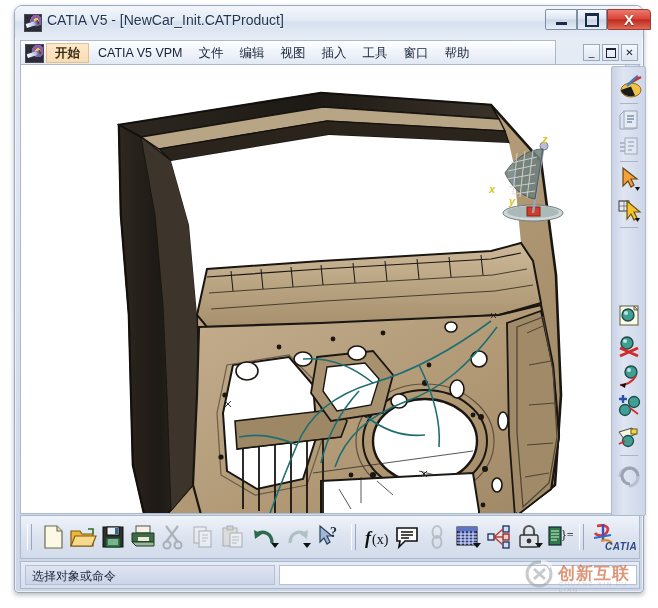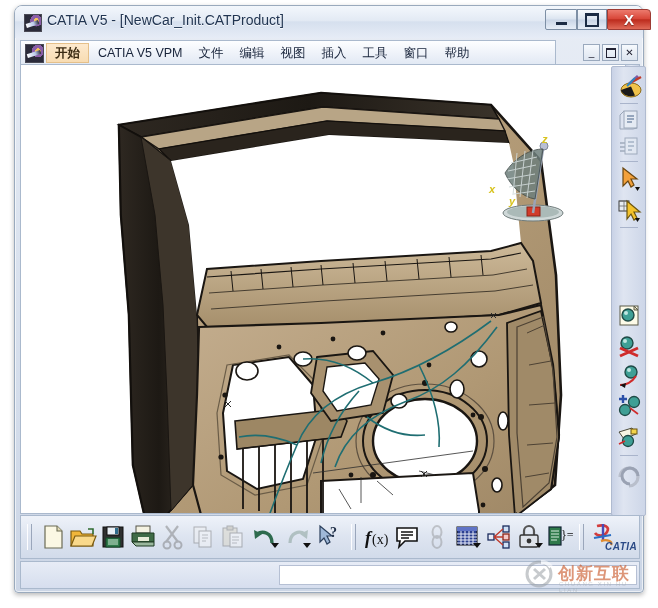--- a/index.html
+++ b/index.html
@@ -599,20 +599,21 @@
         <path d="M6,5 C14,3 19,6 16,11 C13,16 6,15 4,12" fill="none" stroke="#d23c3c" stroke-width="2.6"></path>
         <path d="M12,3 L12,20" stroke="#4a4ab5" stroke-width="2.4"></path>
         <path d="M3,17 L20,14" stroke="#2b6fc4" stroke-width="2.2"></path>
         <path d="M10,20 C16,18 22,20 20,24" fill="none" stroke="#e08a2e" stroke-width="2.4"></path>
       </svg>
       <span style="position:absolute;left:14px;top:20px;font-size:10px;font-style:italic;font-weight:bold;color:#2b4a86;letter-spacing:.5px;">CATIA</span>
     </div>
   </div>
 
   <div id="statusbar">
+    <div id="status-msg">选择对象或命令</div>
     <input id="status-field" type="text" value="" style="">
   </div>
 </div>
 
 <div id="watermark">
   <svg width="32" height="32" viewBox="0 0 32 32">
     <circle cx="15" cy="16" r="12" fill="none" stroke="#9aa0a6" stroke-width="3"></circle>
     <path d="M27,9 a12,12 0 0 0 -10,-5" fill="none" stroke="#fff" stroke-width="4"></path>
     <path d="M10,11 L21,21 M21,11 L10,21" stroke="#9aa0a6" stroke-width="3"></path>
   </svg>

